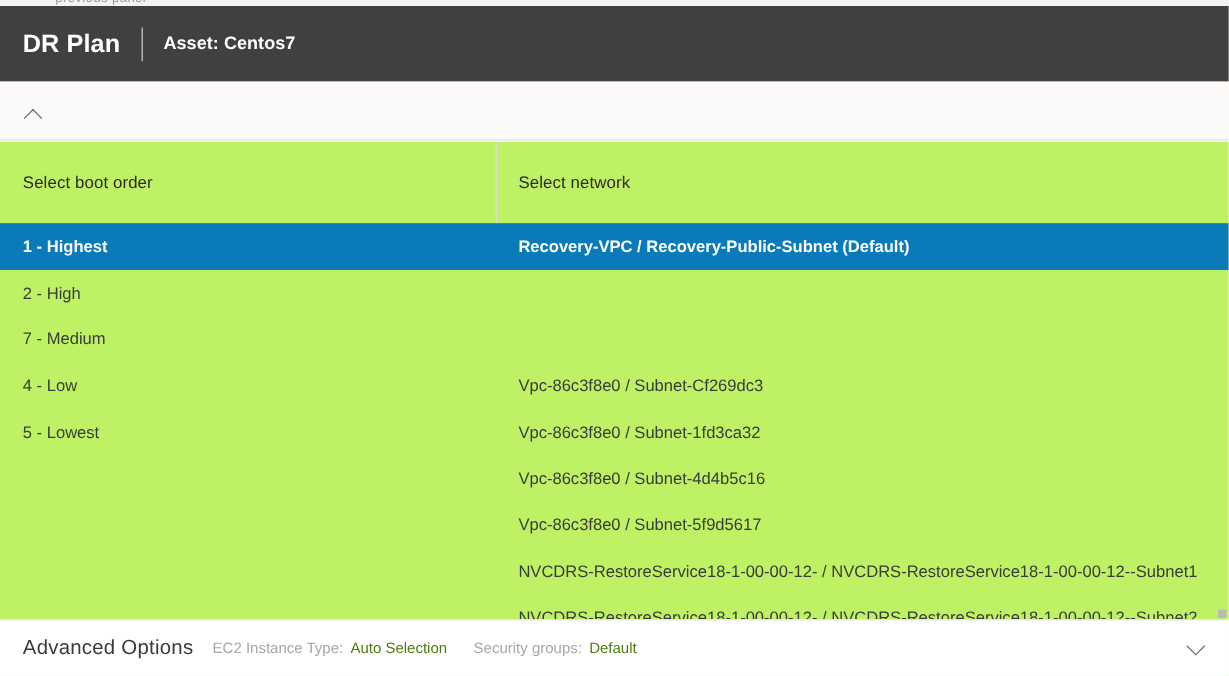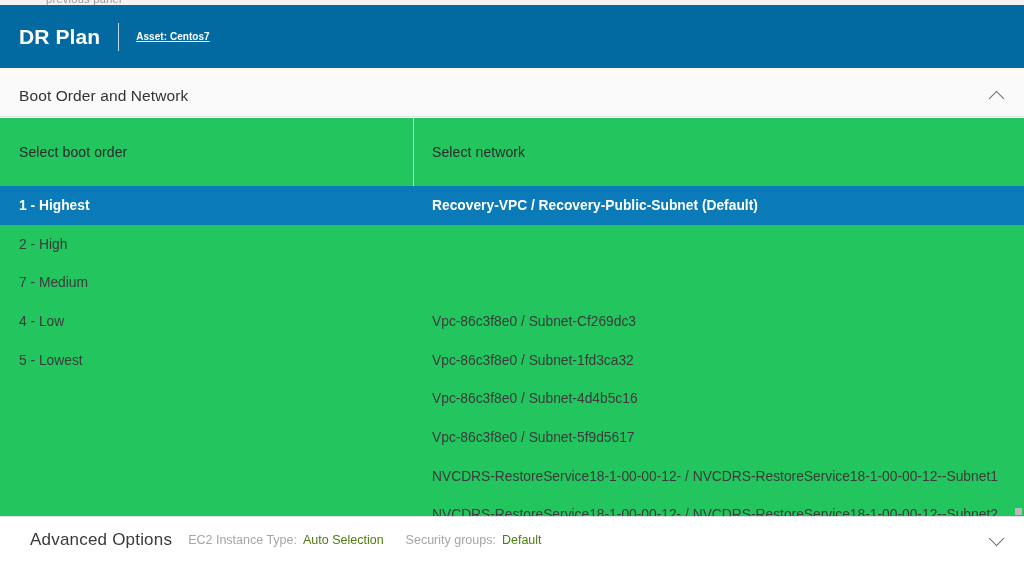--- a/index.html
+++ b/index.html
@@ -41,46 +41,45 @@
     white-space: nowrap;
     letter-spacing: 0.3px;
   }
 
   
   .titlebar {
     position: absolute;
     top: 5px; left: 0;
     width: 1024px;
     height: 63px;
-    background: #0369a1;
+    background: #404040;
     display: flex;
     align-items: center;
     box-sizing: border-box;
     padding-left: 19px;
   }
   .titlebar .app-title {
     color: #ffffff;
     font-size: 21px;
     font-weight: bold;
     letter-spacing: 0.1px;
     line-height: 1;
   }
   .titlebar .vdivider {
     width: 1px;
     height: 28px;
     background: rgba(255,255,255,0.75);
     margin: 0 17px 0 18px;
   }
   .titlebar .asset-label {
     color: #ffffff;
-    font-size: 10px;
+    font-size: 15px;
     font-weight: bold;
     letter-spacing: 0.05px;
     line-height: 1;
-    text-decoration: underline;
   }
 
   
   .band {
     position: absolute;
     top: 68px; left: 0;
     width: 1024px;
     height: 7px;
     background: #fffaf7;
   }
@@ -122,21 +121,21 @@
   }
   .chevron.up::before { transform: rotate(45deg); top: 6px; }
   .chevron.down::before { transform: rotate(-135deg); top: 2px; }
 
   
   .columns {
     position: absolute;
     top: 118px; left: 0;
     width: 1024px;
     height: 398px;
-    background: #22c55e;
+    background: #bef264;
     overflow: hidden;
   }
   .col-divider {
     position: absolute;
     left: 413px;
     top: 0;
     width: 1px;
     height: 72px;
     background: #dcdcdc;
   }
@@ -205,21 +204,21 @@
   .advanced-bar {
     position: absolute;
     bottom: 0; left: 0;
     width: 1024px;
     height: 47px;
     background: #ffffff;
     border-top: 1px solid #e0e0e0;
     box-sizing: border-box;
     display: flex;
     align-items: center;
-    padding: 0 18px 0 30px;
+    padding: 0 18px 0 19px;
   }
   .advanced-bar .adv-title {
     font-size: 17px;
     color: #3a3a3a;
     letter-spacing: 0.2px;
     margin-right: 16px;
   }
   .adv-pair {
     display: flex;
     align-items: flex-start;
@@ -248,21 +247,20 @@
 
   <div class="titlebar">
     <span class="app-title">DR Plan</span>
     <span class="vdivider"></span>
     <span class="asset-label">Asset: Centos7</span>
   </div>
 
   <div class="band"></div>
 
   <div class="section-header">
-    <span class="sh-title">Boot Order and Network</span>
     <span class="chevron up"></span>
   </div>
 
   <div class="columns">
     <div class="col-divider"></div>
 
     <div class="col-head left">Select boot order</div>
     <div class="col-head right">Select network</div>
 
     <div class="list">

